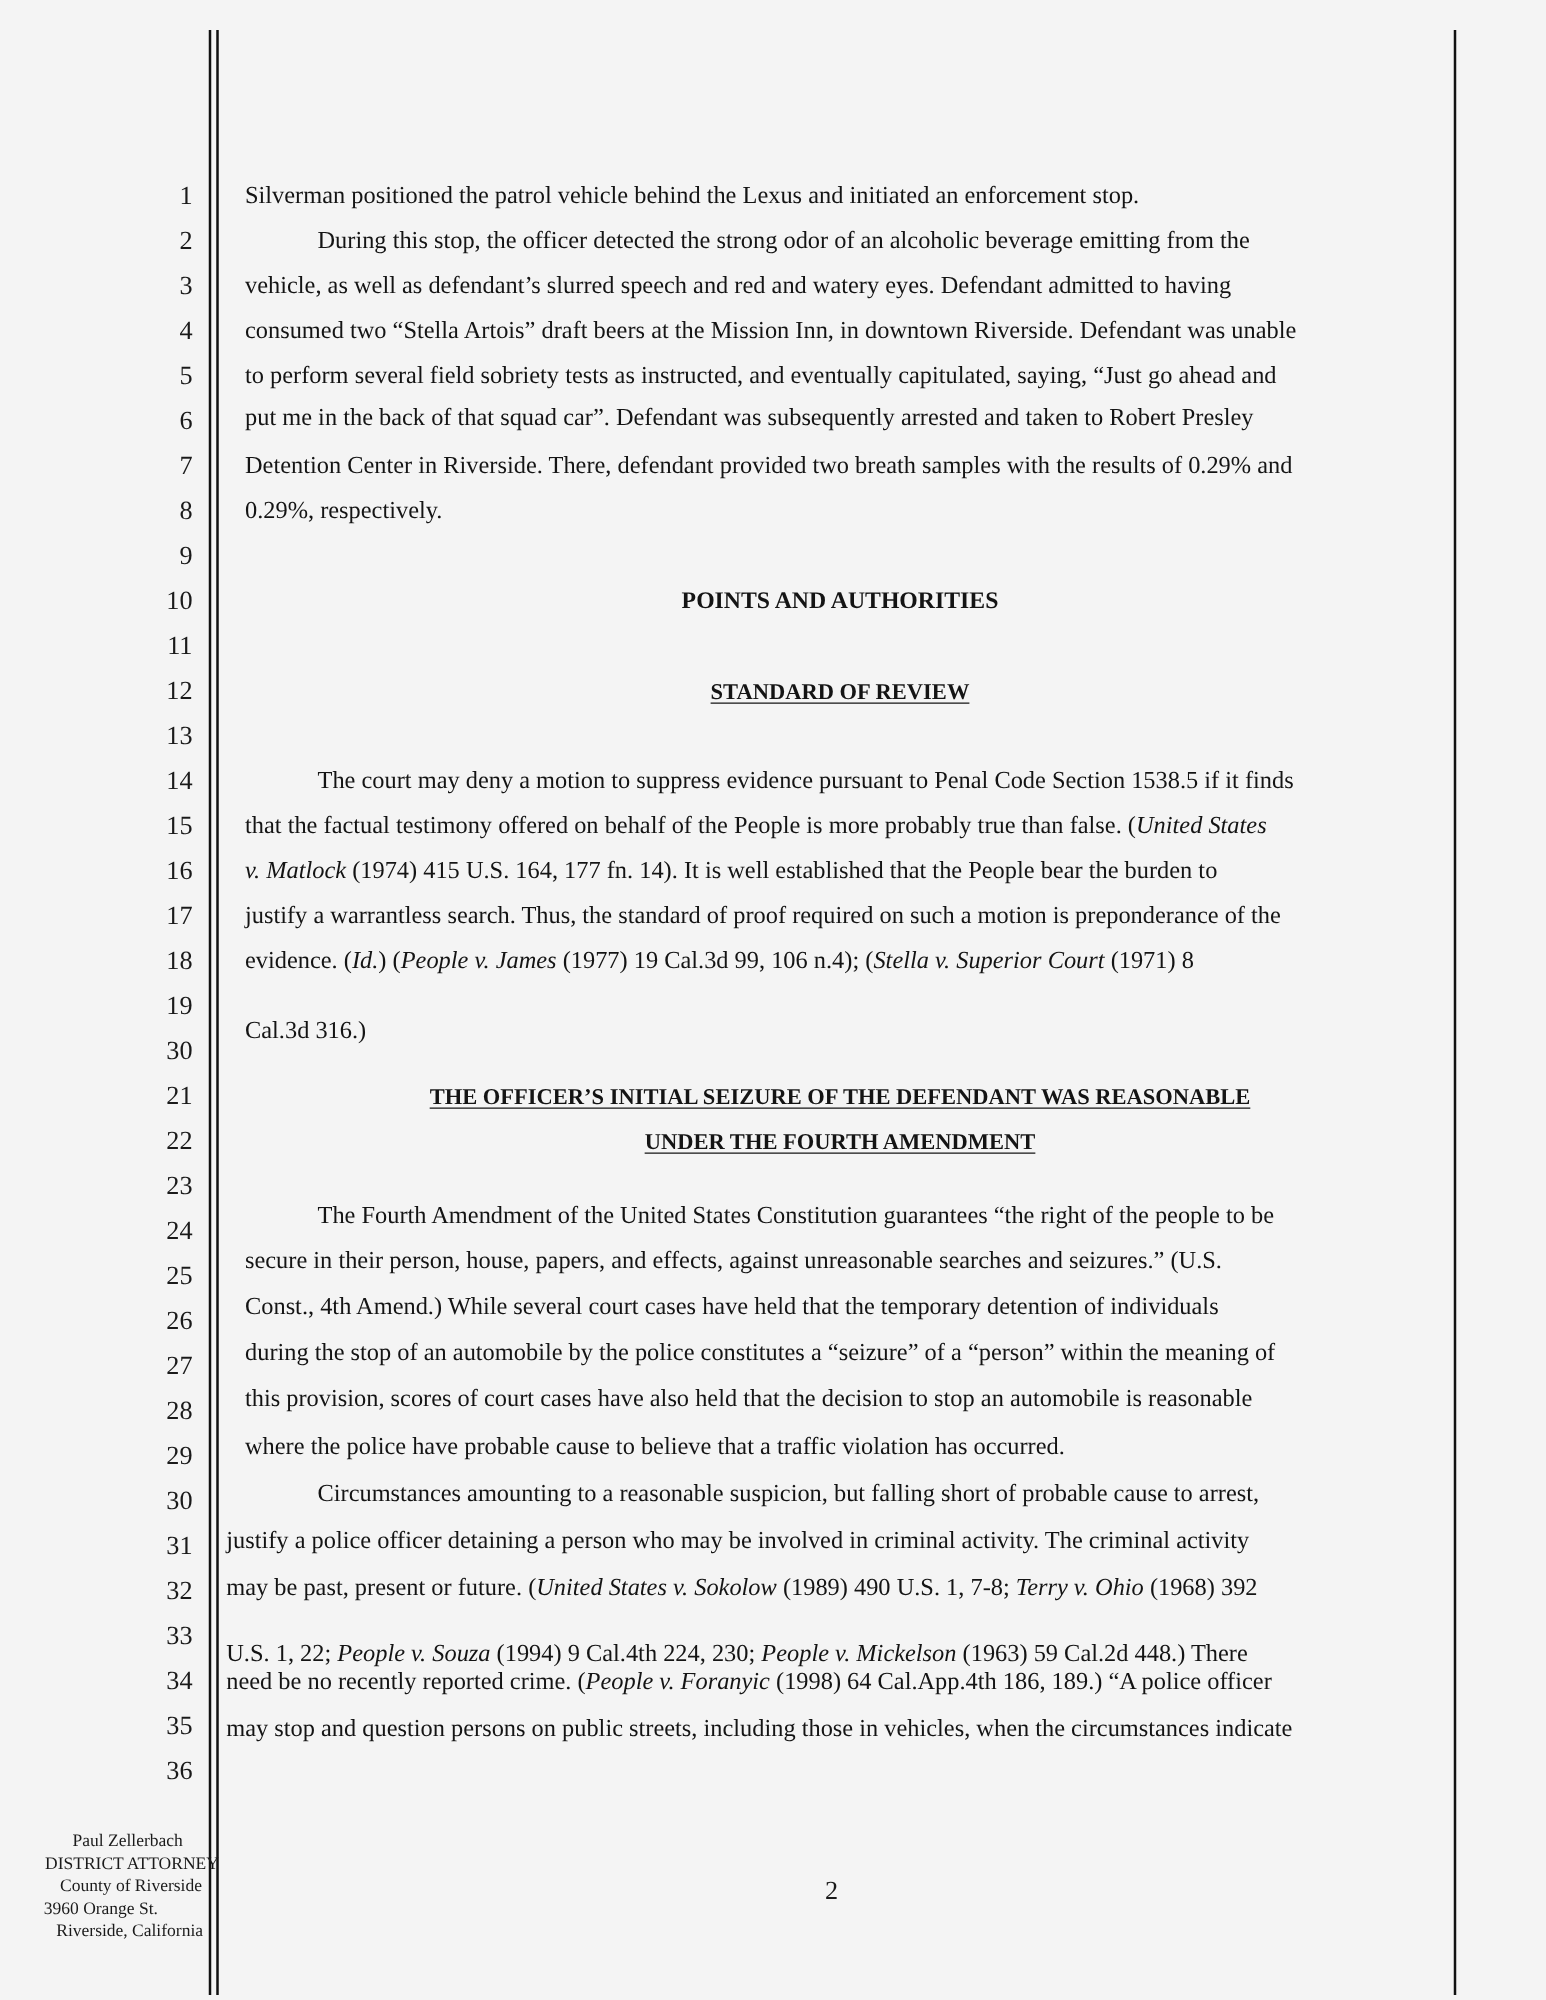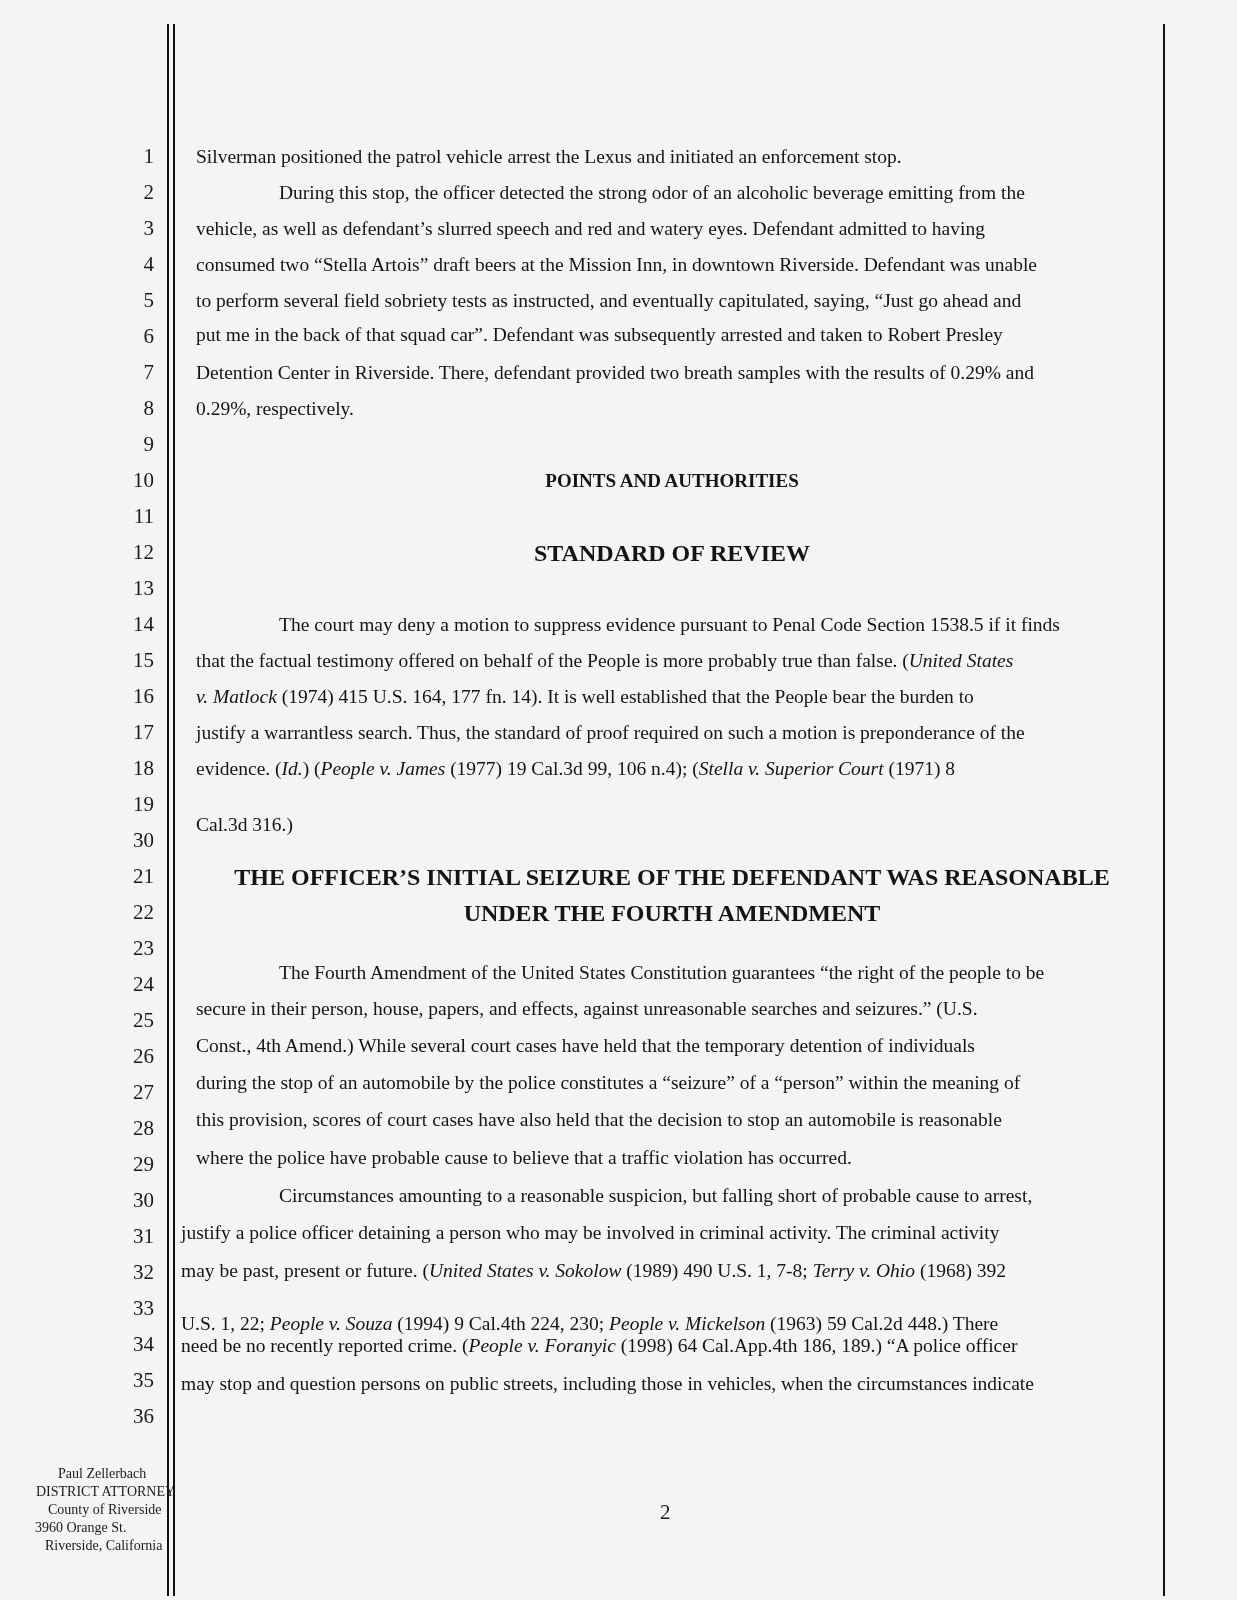--- a/index.html
+++ b/index.html
@@ -25,29 +25,29 @@
     color: #1a1a1a;
   }
   .tl {
     position: absolute;
     font-size: 19.5px;
     line-height: 24px;
     white-space: nowrap;
     color: #141414;
   }
   .tl i { font-style: italic; }
-  .indent { left: 254px; margin-left: 25px; }
+  .indent { left: 254px; }
   .flush  { left: 196px; }
   .flush2 { left: 181px; }
   .center {
     left: 182px; width: 980px;
     text-align: center;
   }
   .heading-bold { font-weight: bold; font-size: 19px; }
-  .heading-ul   { font-weight: bold; font-size: 24px; text-underline-offset: 3px; }
+  .heading-ul   { font-weight: bold; font-size: 18px; text-decoration: underline; text-underline-offset: 3px; }
 
   .footer-block {
     position: absolute;
     left: 30px; top: 1465px;
     width: 130px;
     font-size: 14px;
     line-height: 18px;
     color: #1a1a1a;
   }
   .footer-block div { white-space: nowrap; }
@@ -104,21 +104,21 @@
   <div class="ln" style="top:1188px">30</div>
   <div class="ln" style="top:1224px">31</div>
   <div class="ln" style="top:1260px">32</div>
   <div class="ln" style="top:1296px">33</div>
   <div class="ln" style="top:1332px">34</div>
   <div class="ln" style="top:1368px">35</div>
   <div class="ln" style="top:1404px">36</div>
 </div>
 
 <div>
-  <div class="tl flush" style="top:145px">Silverman positioned the patrol vehicle arrest the Lexus and initiated an enforcement stop.</div>
+  <div class="tl flush" style="top:145px">Silverman positioned the patrol vehicle behind the Lexus and initiated an enforcement stop.</div>
   <div class="tl indent" style="top:181px">During this stop, the officer detected the strong odor of an alcoholic beverage emitting from the</div>
   <div class="tl flush" style="top:217px">vehicle, as well as defendant’s slurred speech and red and watery eyes. Defendant admitted to having</div>
   <div class="tl flush" style="top:253px">consumed two “Stella Artois” draft beers at the Mission Inn, in downtown Riverside. Defendant was unable</div>
   <div class="tl flush" style="top:289px">to perform several field sobriety tests as instructed, and eventually capitulated, saying, “Just go ahead and</div>
   <div class="tl flush" style="top:323px">put me in the back of that squad car”. Defendant was subsequently arrested and taken to Robert Presley</div>
   <div class="tl flush" style="top:361px">Detention Center in Riverside. There, defendant provided two breath samples with the results of 0.29% and</div>
   <div class="tl flush" style="top:397px">0.29%, respectively.</div>
 
   <div class="tl center heading-bold" style="top:469px">POINTS AND AUTHORITIES</div>
   <div class="tl center heading-ul" style="top:541px">STANDARD OF REVIEW</div>

